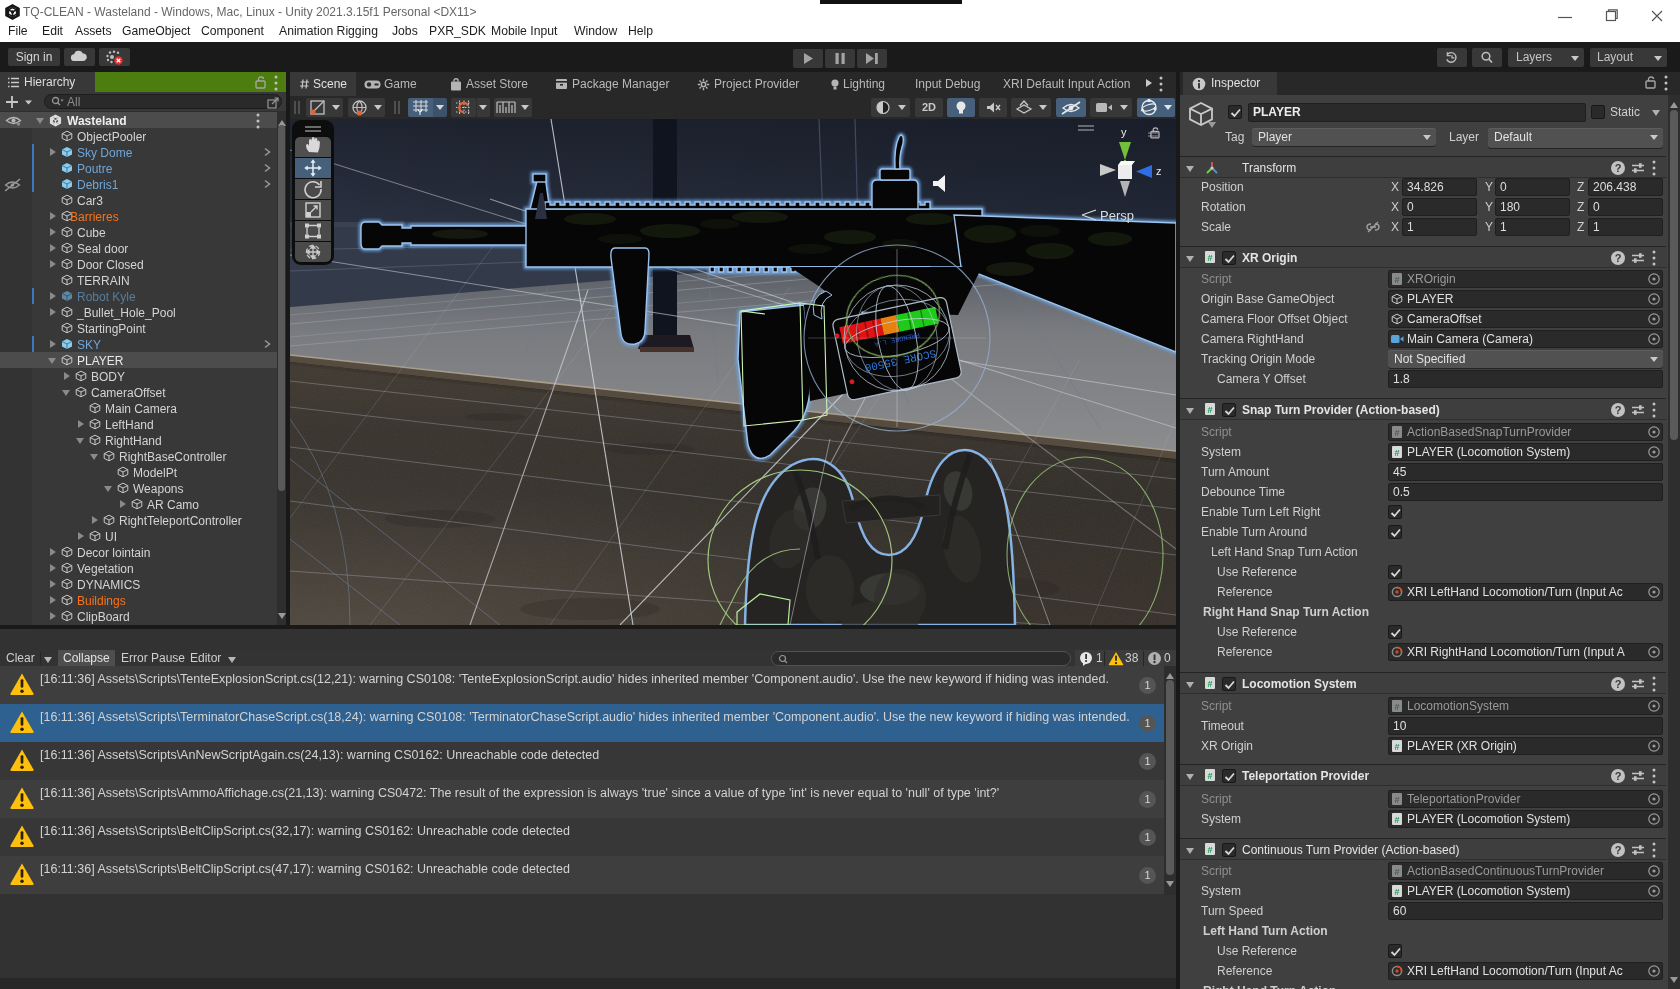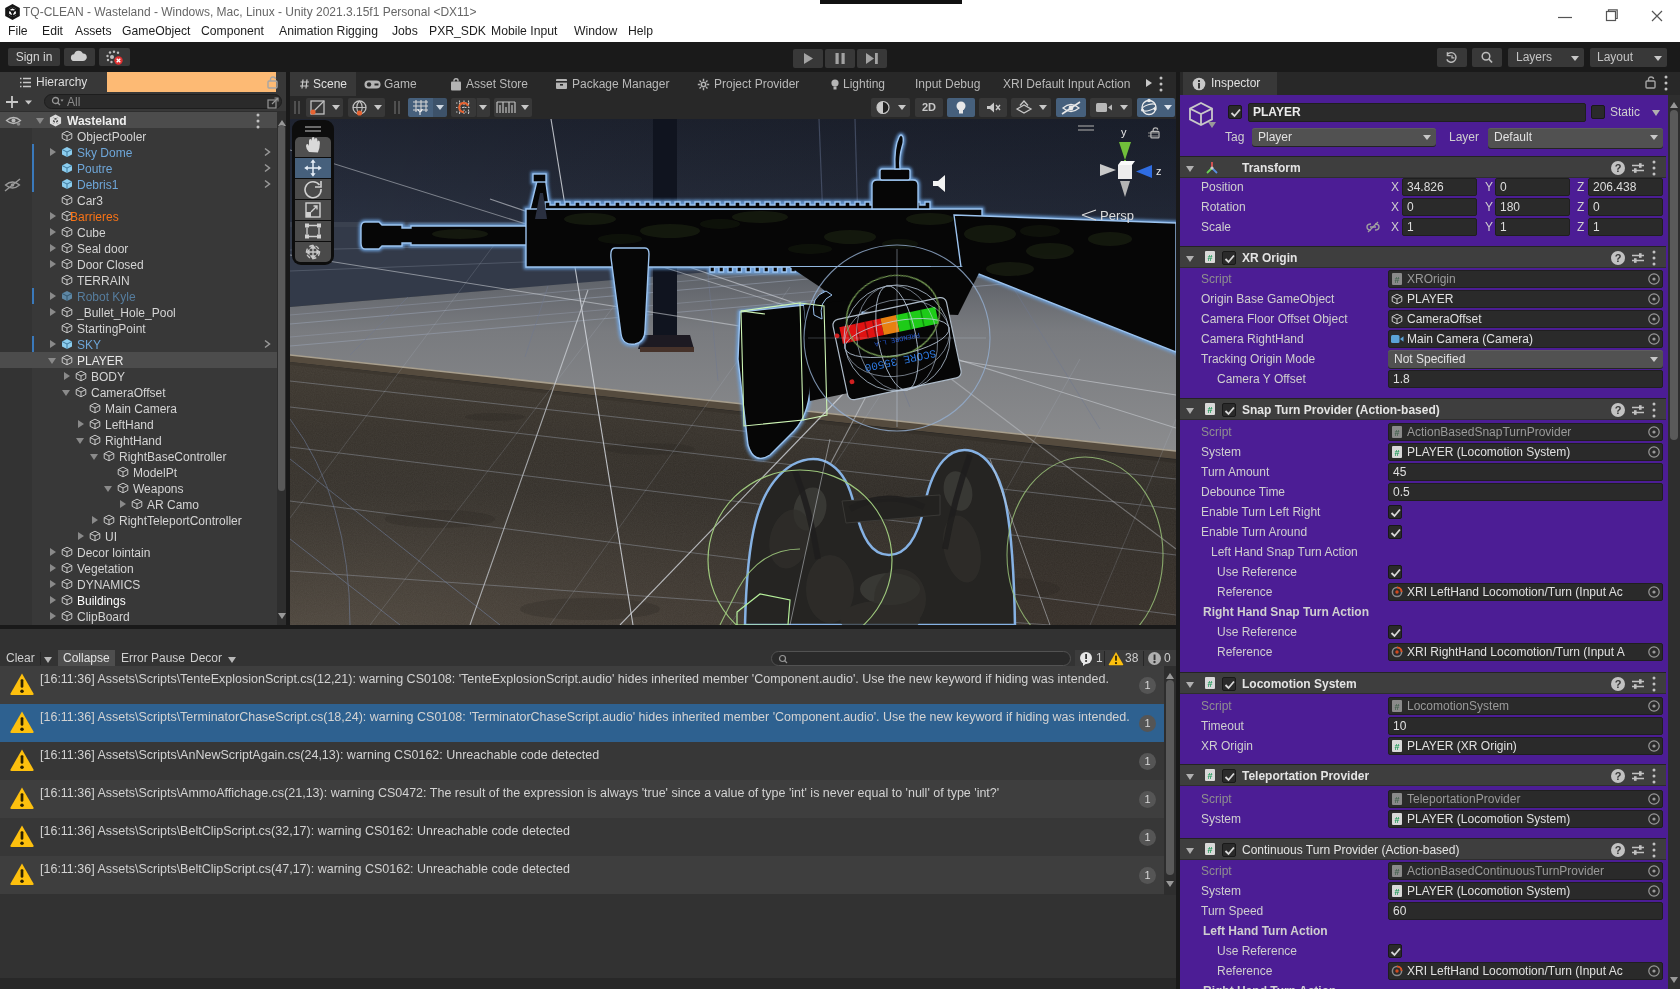--- a/index.html
+++ b/index.html
@@ -147,21 +147,21 @@
         <path d="M15 7.2 V9.8 H17.4" fill="none" stroke="#bdbdbd" stroke-width="1.3"></path>
       </svg></div>
  <div class="btn" style="left:1472px;top:6px;width:30px;height:19px"><svg width="30" height="19">
         <circle cx="14" cy="8.2" r="3.8" fill="none" stroke="#bdbdbd" stroke-width="1.5"></circle>
         <path d="M16.8 11 L20 14.5" stroke="#bdbdbd" stroke-width="1.8"></path>
       </svg></div>
  <div class="btn" style="left:1508px;top:6px;width:76px;height:19px;color:#c4c4c4;font-size:12px;line-height:19px;padding-left:8px">Layers<span class="dda" style="top:8px"></span></div>
  <div class="btn" style="left:1590px;top:6px;width:77px;height:19px;color:#c4c4c4;font-size:12px;line-height:19px;padding-left:7px">Layout<span class="dda" style="top:8px"></span></div>
 </div>
 <div class="a" style="left:0;top:72px;width:286px;height:553px;background:#383838;overflow:hidden">
- <div class="a" style="left:12px;top:0;width:264px;height:20px;background:#fdba74">
+ <div class="a" style="left:0;top:0;width:286px;height:20px;background:#4d7c0f">
   <div class="a" style="left:0;top:0;width:95px;height:20px;background:#383838">
    <svg class="a" style="left:7px;top:4px" width="13" height="13">
           <path d="M4 2.5 H12 M4 6.5 H12 M4 10.5 H12 M1 2.5 H2.5 M1 6.5 H2.5 M1 10.5 H2.5" stroke="#c8c8c8" stroke-width="1.4"></path>
         </svg>
    <span class="tx" style="left:24px;top:3px;font-size:12px;color:#dedede">Hierarchy</span>
   </div>
   <svg class="a" style="left:255px;top:4px" width="12" height="13">
         <use href="#lockop"></use>
       </svg>
   <svg class="a" style="left:274px;top:3px" width="4" height="16">
@@ -421,21 +421,21 @@
         <svg class="a" style="left:61px;top:2px" width="12" height="12">
           <use href="#cubeg"></use>
         </svg>
         <span class="tx" style="left:77px;top:1px;color:#d4d4d4">DYNAMICS</span>
       </div>
       <div class="hr" style="left:0;top:480px;width:277px">
         <span class="tw te" style="left:50px"></span>
         <svg class="a" style="left:61px;top:2px" width="12" height="12">
           <use href="#cubeg"></use>
         </svg>
-        <span class="tx" style="left:77px;top:1px;color:#ffffff">Buildings</span>
+        <span class="tx" style="left:77px;top:1px;color:#f97316">Buildings</span>
       </div>
       <div class="hr" style="left:0;top:496px;width:277px">
         <span class="tw te" style="left:50px"></span>
         <svg class="a" style="left:61px;top:2px" width="12" height="12">
           <use href="#cubeg"></use>
         </svg>
         <span class="tx" style="left:77px;top:1px;color:#d4d4d4">ClipBoard</span>
       </div>
   <div class="a" style="left:277px;top:0;width:9px;height:513px;background:#2e2e2e"></div>
   <div class="a" style="left:278px;top:4px;width:0;height:0;border:4px solid transparent;border-bottom:6px solid #999"></div>
@@ -867,21 +867,21 @@
   <div class="a" style="left:3px;top:122px;width:36px;height:20px;background:#4a4a4a;border-radius:0 0 5px 5px">
    <svg width="36" height="20">
           <circle cx="18" cy="10" r="6.5" fill="none" stroke="#c8c8c8" stroke-width="1.3" stroke-dasharray="4 2.5"></circle>
           <g stroke="#c8c8c8" stroke-width="1.3" fill="#c8c8c8">
             <path d="M18 5 V15 M13 10 H23" fill="none"></path>
             <path d="M18 3.5 l-2 2.5 h4 Z M18 16.5 l-2 -2.5 h4 Z M11.5 10 l2.5 -2 v4 Z M24.5 10 l-2.5 -2 v4 Z"></path>
           </g>
         </svg></div>
  </div>
 </div>
-<div class="a" style="left:1180px;top:72px;width:500px;height:917px;background:#4c1d95;overflow:hidden">
+<div class="a" style="left:1180px;top:72px;width:500px;height:917px;background:#404040;overflow:hidden">
 <div class="a" style="left:0;top:0;width:500px;height:23px;background:#282828">
       <div class="a" style="left:3px;top:0;width:94px;height:23px;background:#383838">
         <svg class="a" style="left:9px;top:5px" width="14" height="14">
           <circle cx="7" cy="7" r="6.3" fill="#c8c8c8"></circle>
           <rect x="6" y="6" width="2" height="5.5" fill="#383838"></rect>
           <rect x="6" y="3" width="2" height="2" fill="#383838"></rect>
         </svg>
         <span class="tx" style="left:28px;top:4px;font-size:12px;color:#e0e0e0">Inspector</span>
       </div>
       <svg class="a" style="left:465px;top:4px" width="12" height="13">
@@ -912,21 +912,21 @@
     <div class="a" style="left:0;top:84px;width:486px;height:22px;background:#3e3e3e;border-top:1px solid #242424;border-bottom:1px solid #2e2e2e">
       <span class="tw ts" style="left:6px;top:7px;border-top-color:#b0b0b0"></span>
       <svg class="a" style="left:24px;top:3px" width="16" height="16">
         <g stroke-width="1.8" fill="none">
           <path d="M8 8 V2" stroke="#e05555"></path>
           <path d="M8 8 L3 13" stroke="#6ad455"></path>
           <path d="M8 8 L13 13" stroke="#5a8fe0"></path>
         </g>
         <circle cx="8" cy="8" r="1.6" fill="#ccc"></circle>
       </svg>
-      <span class="tx" style="left:62px;top:4px;font-size:12px;font-weight:bold;color:#e4e4e4">Transform</span>
+      <span class="tx" style="left:62px;top:4px;font-size:12px;font-weight:normal;color:#e4e4e4">Transform</span>
       <svg class="a" style="left:430px;top:3px" width="16" height="16">
         <use href="#helpq"></use>
       </svg>
       <svg class="a" style="left:451px;top:4px" width="14" height="14">
         <use href="#preset"></use>
       </svg>
       <svg class="a" style="left:472px;top:3px" width="4" height="16">
         <use href="#dots3"></use>
       </svg>
     </div>
@@ -1232,21 +1232,21 @@
     <div class="a" style="left:490px;top:905px;width:0;height:0;border:4px solid transparent;border-top:6px solid #999"></div>
 </div>
 <div class="a" style="left:0;top:629px;width:1176px;height:360px;background:#323232;overflow:hidden">
     <div class="a" style="left:0;top:21px;width:1176px;height:17px;background:#333;border-bottom:1px solid #232323">
       <span class="tx" style="left:6px;top:1px;font-size:12px;color:#cfcfcf">Clear</span>
       <div class="a" style="left:40px;top:2px;width:1px;height:13px;background:#262626"></div>
       <span class="tw ts" style="left:44px;top:5px;border-top-color:#b8b8b8"></span>
       <div class="a" style="left:58px;top:0;width:57px;height:17px;background:#4e4e4e"></div>
       <span class="tx" style="left:63px;top:1px;font-size:12px;color:#e2e2e2">Collapse</span>
       <span class="tx" style="left:121px;top:1px;font-size:12px;color:#cfcfcf">Error Pause</span>
-      <span class="tx" style="left:190px;top:1px;font-size:12px;color:#cfcfcf">Decor</span>
+      <span class="tx" style="left:190px;top:1px;font-size:12px;color:#cfcfcf">Editor</span>
       <span class="tw ts" style="left:228px;top:5px;border-top-color:#b8b8b8"></span>
       <div class="a" style="left:771px;top:1px;width:300px;height:15px;background:#2a2a2a;border:1px solid #525252;border-radius:8px">
         <svg class="a" style="left:6px;top:2px" width="12" height="11">
           <circle cx="4.5" cy="4.5" r="3" fill="none" stroke="#969696" stroke-width="1.2"></circle>
           <path d="M6.7 6.7 L9 9" stroke="#969696" stroke-width="1.2"></path>
         </svg>
       </div>
       <div class="a" style="left:1075px;top:0;width:101px;height:17px;background:#3c3c3c"></div>
       <svg class="a" style="left:1079px;top:1px" width="15" height="15">
         <circle cx="7" cy="7" r="6" fill="#e8e8e8"></circle>

